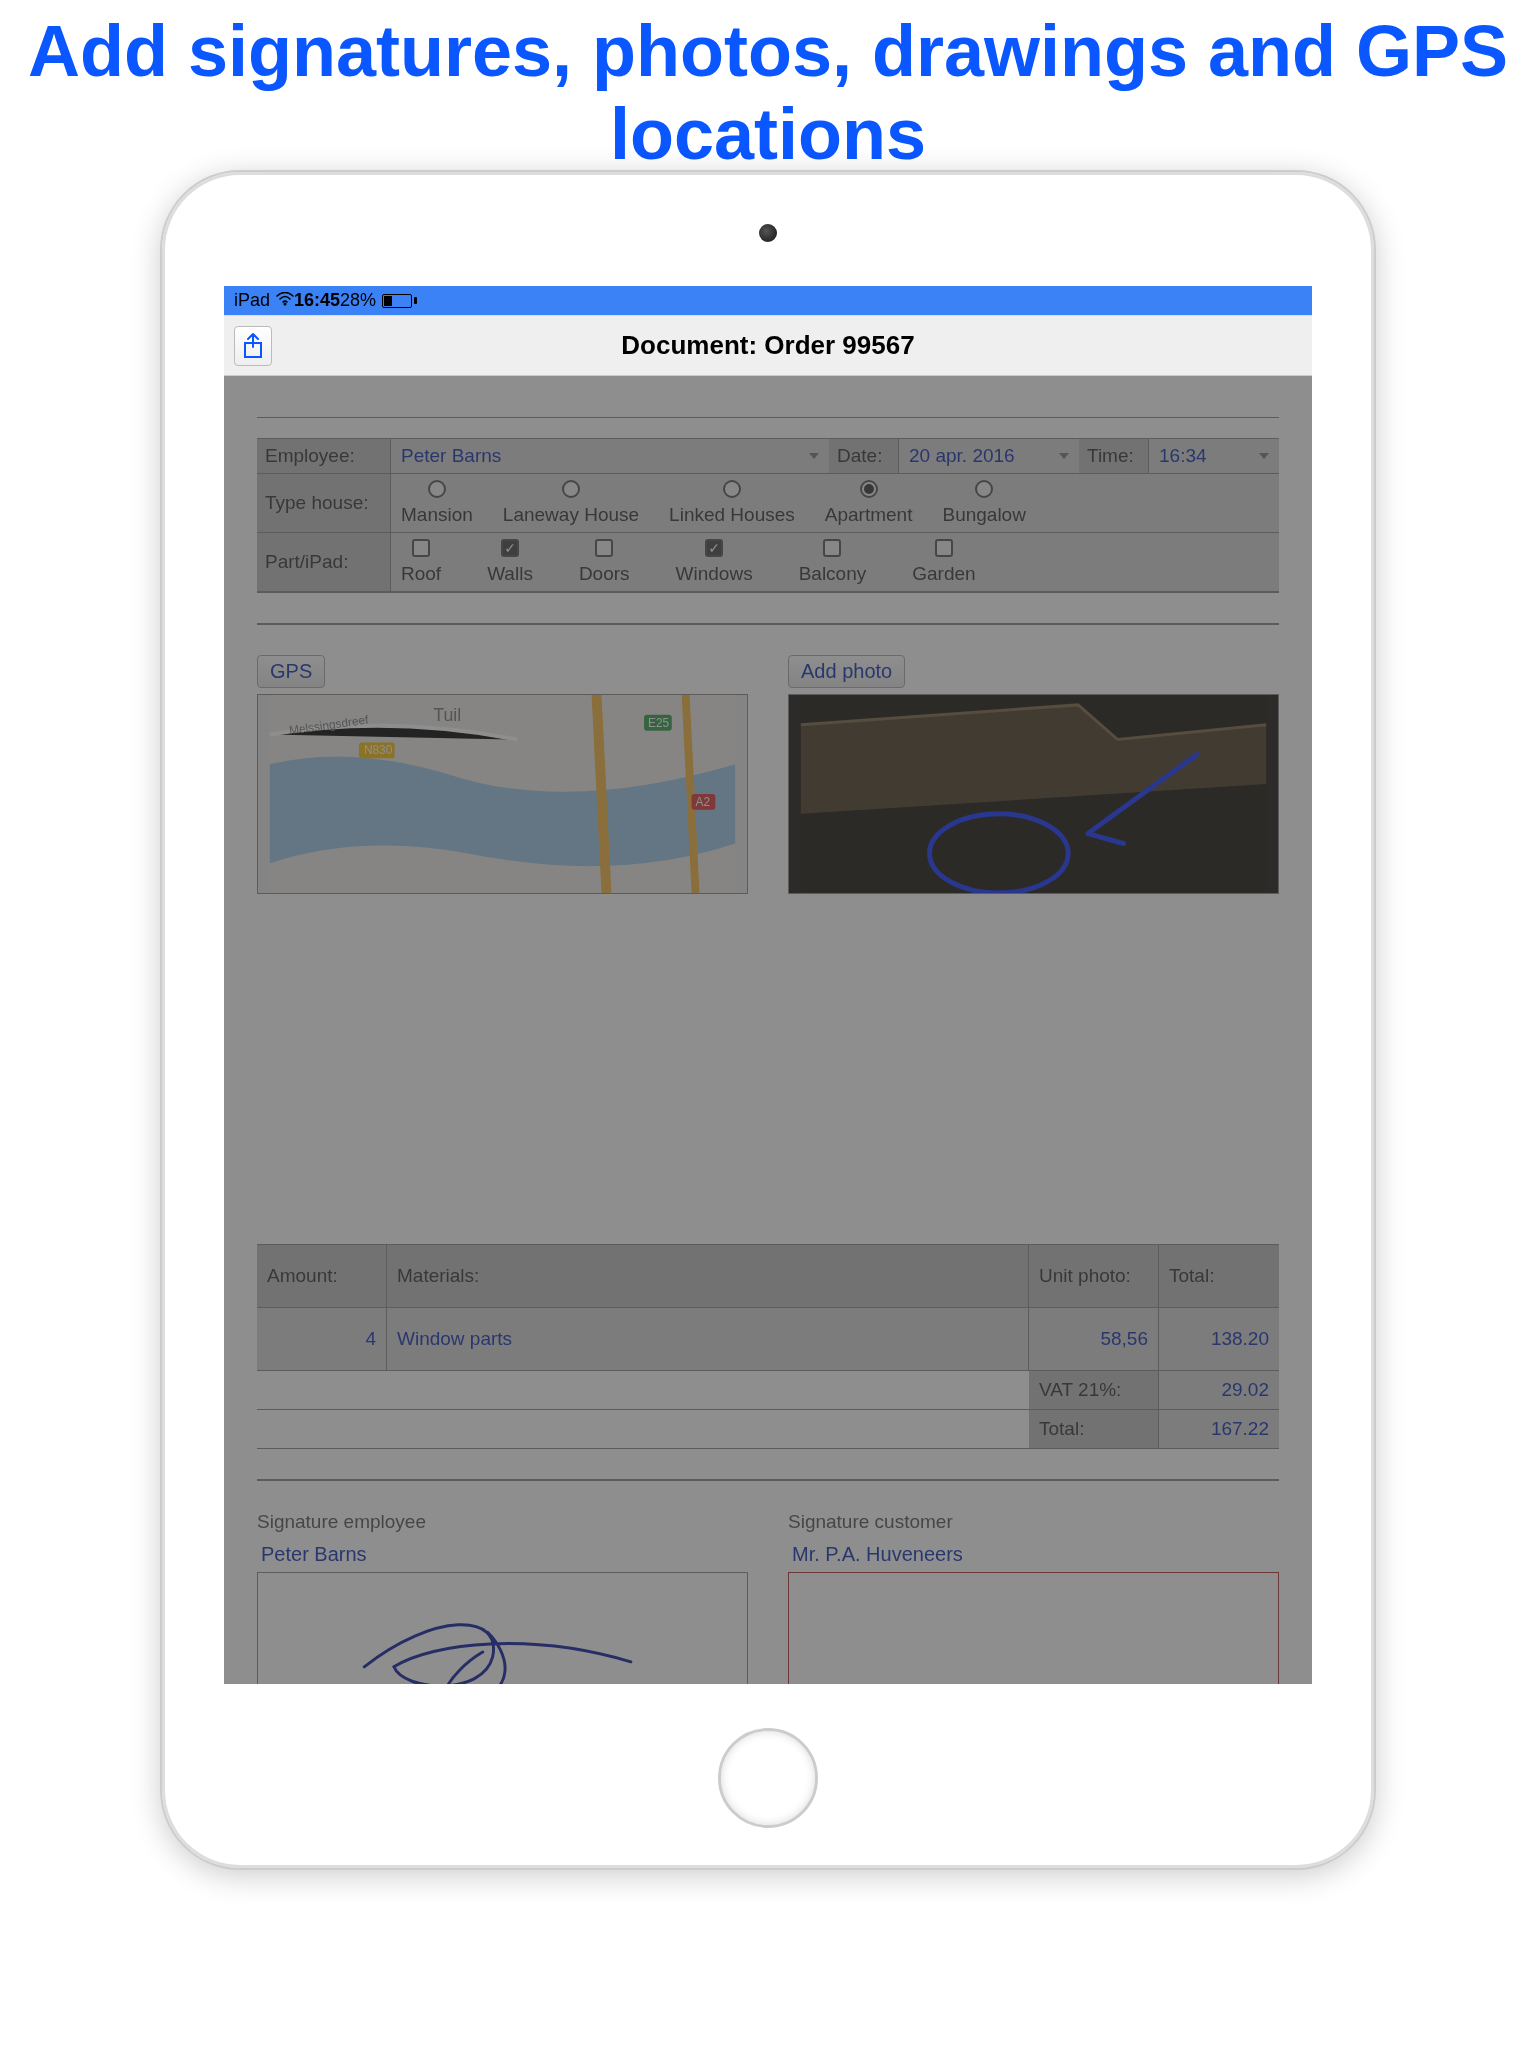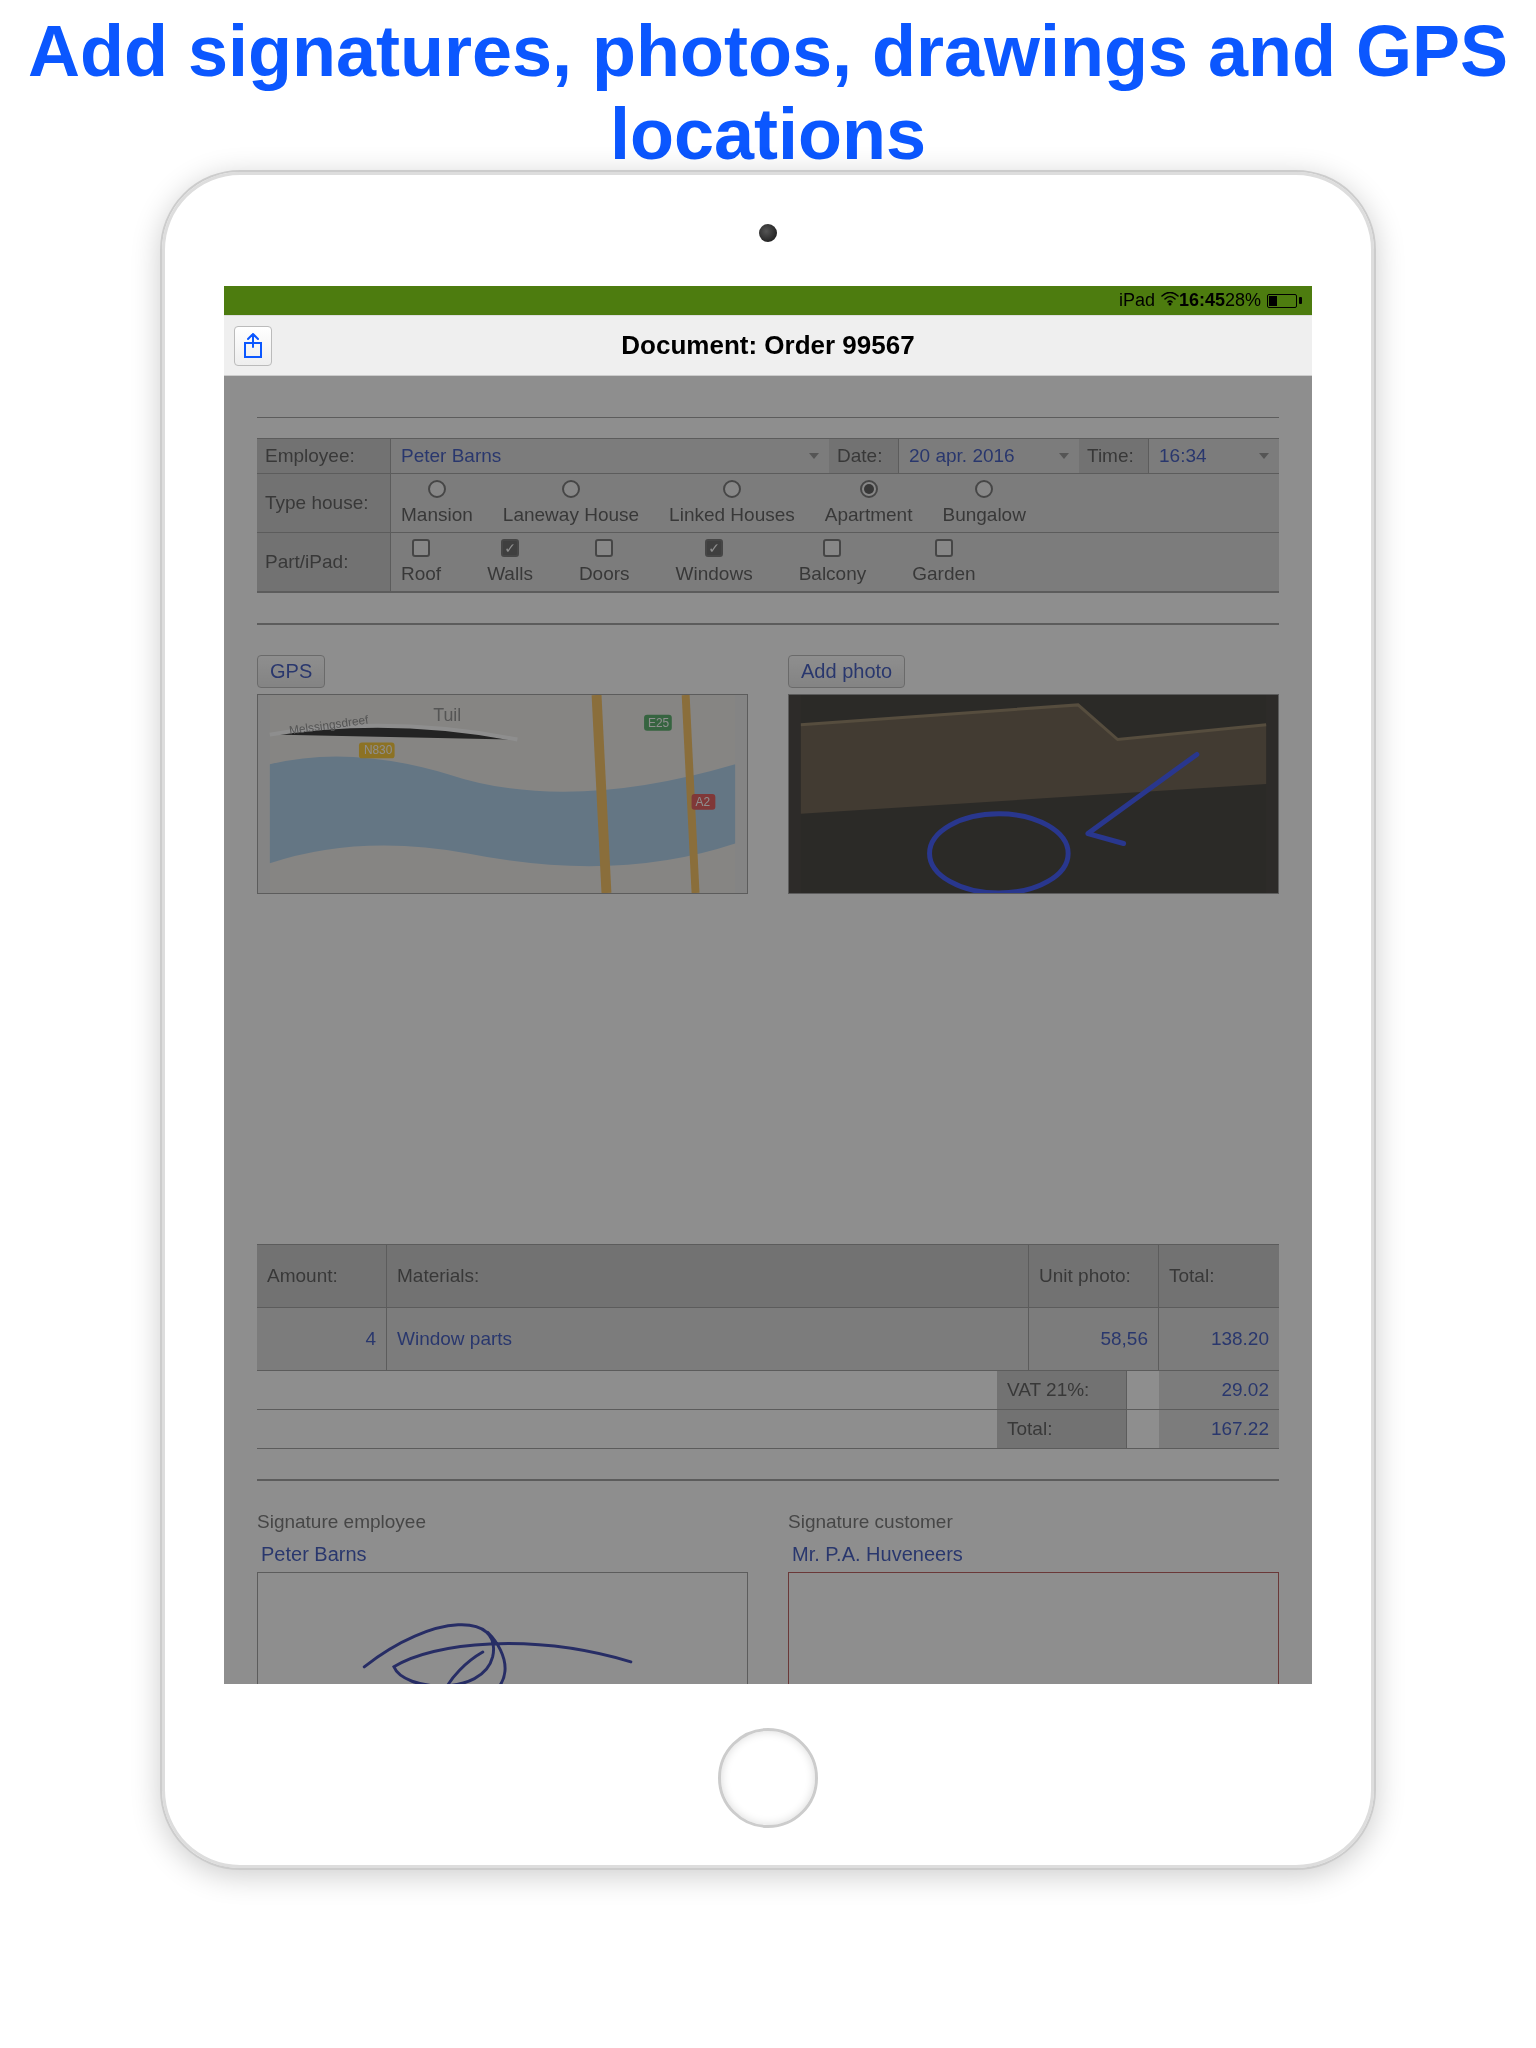--- a/index.html
+++ b/index.html
@@ -49,24 +49,24 @@
   }
   .screen {
     position: absolute;
     left: 62px; right: 62px; top: 114px; bottom: 184px;
     background: #fff;
     overflow: hidden;
   }
   
   .statusbar {
     height: 30px;
-    display: flex; align-items: center; justify-content: flex-end;
+    display: flex; align-items: center; justify-content: flex-start;
     font-size: 18px;
     padding: 0 10px;
-    background: #4d7c0f;
+    background: #3b82f6;
     border-bottom: 1px solid #ddd;
   }
   .sb-left, .sb-right { display: flex; align-items: center; gap: 6px; }
   .wifi-icon { display:inline-block; }
   .battery {
     display:inline-flex; align-items:center; gap:2px;
   }
   .bat-body{
     width:30px;height:14px;border:1.5px solid #000;border-radius:2px;position:relative;
   }
@@ -146,21 +146,21 @@
   .mat-table{margin:350px 25px 0;}
   .mr{display:flex;border-top:1px solid #888;}
   .mr div{padding:20px 10px;border-right:1px solid #888;}
   .mr div:last-child{border-right:none;}
   .mh{background:#bdbdbd;color:#333;}
   .mv{background:#d4d4d4;color:#1030b0;}
   .c-amount{width:130px;text-align:right;}
   .c-mat{flex:1;}
   .c-unit{width:130px;text-align:right;}
   .c-total{width:120px;text-align:right;}
-  .sumrow{display:flex;justify-content:flex-end;border-top:1px solid #888;gap:32px;}
+  .sumrow{display:flex;justify-content:flex-end;border-top:1px solid #888;}
   .sumrow .slab{width:130px;background:#bdbdbd;padding:8px 10px;border-right:1px solid #888;}
   .sumrow .sval{width:120px;background:#d4d4d4;padding:8px 10px;text-align:right;color:#1030b0;}
   .hr{border:none;border-top:2px solid #888;margin:30px 25px;}
   .sigs{display:flex;gap:40px;margin:0 25px;}
   .sigcol{flex:1;}
   .sigtitle{color:#555;font-size:19px;margin-bottom:10px;}
   .signame{color:#1030b0;font-size:20px;margin-bottom:6px;padding-left:4px;}
   .sigbox{height:160px;border:1px solid #888;}
   .sigbox.cust{border:1px solid #a33;}
   

